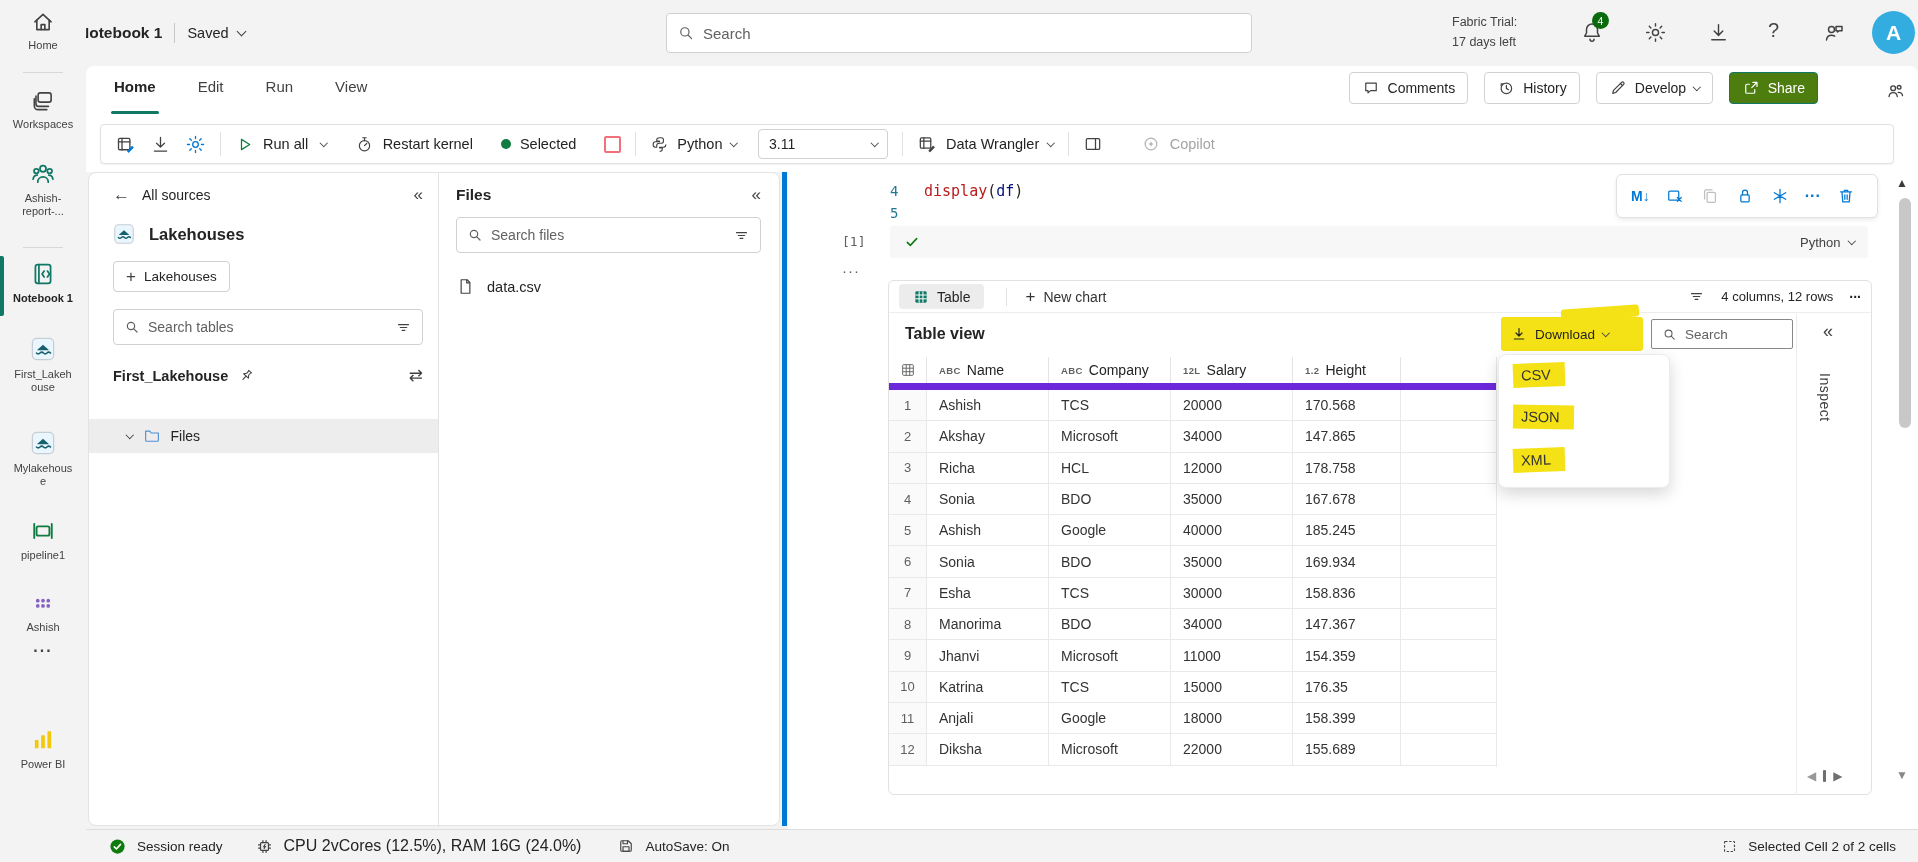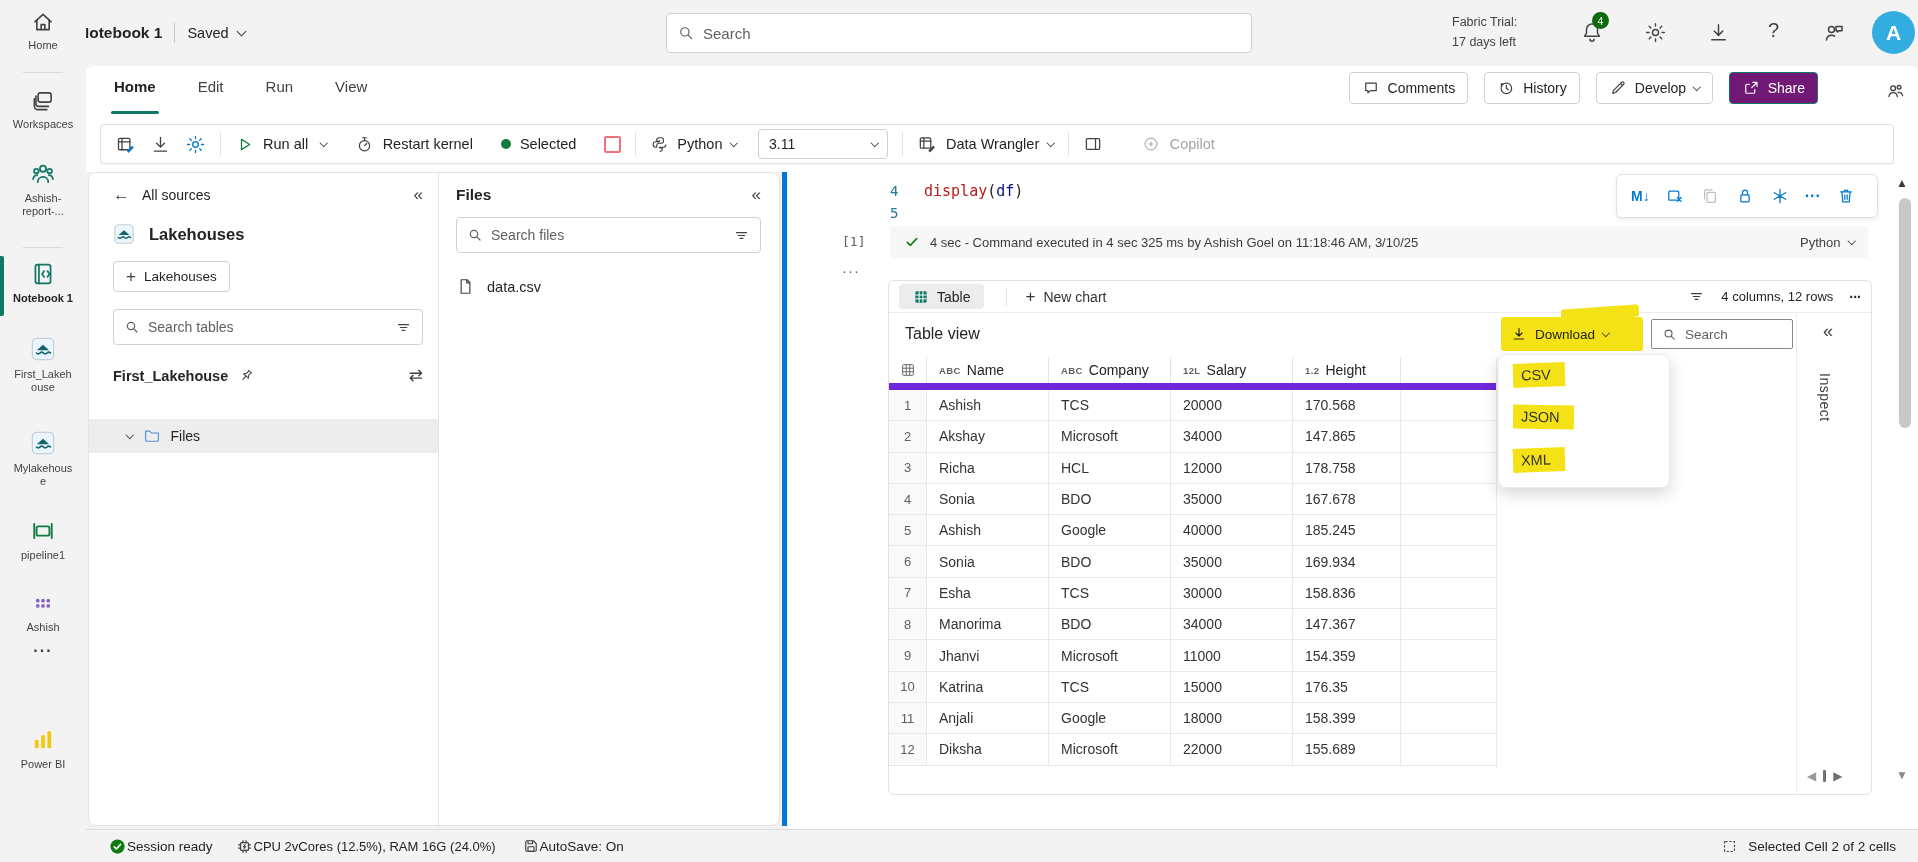--- a/index.html
+++ b/index.html
@@ -123,21 +123,21 @@
       <span>History</span>
     </div>
     <div class="btn" style="cursor:pointer">
       <svg class="ic" width="18" height="18" viewBox="0 0 24 24" fill="none" stroke="#424242" stroke-width="1.6" stroke-linecap="round" stroke-linejoin="round">
           <path d="M5 19.2l1-4L16.8 4.4a1.9 1.9 0 0 1 2.7 2.7L8.9 18z"></path>
           <path d="M15.3 6l2.7 2.7"></path>
         </svg>
       <span>Develop</span>
         <i class="cvs"></i>
     </div>
-    <div class="btn" style="background:#701a75;border-color:#117865;color:#fff;cursor:pointer">
+    <div class="btn" style="background:#4d7c0f;border-color:#117865;color:#fff;cursor:pointer">
       <svg class="ic" width="18" height="18" viewBox="0 0 24 24" fill="none" stroke="#fff" stroke-width="1.6" stroke-linecap="round" stroke-linejoin="round">
           <path d="M10 7H6.5A1.5 1.5 0 0 0 5 8.5v9A1.5 1.5 0 0 0 6.5 19h9a1.5 1.5 0 0 0 1.5-1.5V14"></path>
           <path d="M13 11.5L19.5 5M14.5 4.5H20V10"></path>
         </svg>
       <span>Share</span>
     </div>
   </div>
   <svg class="abs ic" style="right:12px;top:14px;cursor:pointer" width="22" height="22" viewBox="0 0 24 24" fill="none" stroke="#424242" stroke-width="1.5" stroke-linecap="round">
       <circle cx="10" cy="9" r="2.6"></circle>
       <path d="M5.5 18c.4-2.6 2.2-4.2 4.5-4.2s4.1 1.6 4.5 4.2"></path>
@@ -413,21 +413,20 @@
       <path d="M5.5 7h13M10 7V5.2h4V7M7.2 7l.9 12h7.8l.9-12"></path>
       <path d="M10.6 10.5v5.5M13.4 10.5v5.5"></path>
     </svg>
 </div>
 
 <span class="abs code" style="left:842px;top:234px;font-size:13px;color:#616161">[1]</span>
 <div class="abs row" style="left:890px;top:226px;width:978px;height:32px;background:#f7f7f7;border-radius:3px;padding:0 14px;gap:10px">
   <svg class="ic" width="16" height="16" viewBox="0 0 24 24" fill="none" stroke="#107c10" stroke-width="2.4" stroke-linecap="round" stroke-linejoin="round">
       <path d="M5 12.5l4.5 4.5L19 7"></path>
     </svg>
-  <span style="font-size:13px;color:#3b3b3b">4 sec - Command executed in 4 sec 325 ms by Ashish Goel on 11:18:46 AM, 3/10/25</span>
   <span class="row" style="margin-left:auto;gap:8px;cursor:pointer">
     <span style="font-size:13px;color:#424242">Python</span>
       <i class="cvs"></i>
   </span>
 </div>
 <span class="abs" style="left:842px;top:262px;font-size:15px;color:#616161;letter-spacing:1px;cursor:pointer">···</span>
 
 <div class="abs" style="left:888px;top:280px;width:984px;height:515px;background:#fff;border:1px solid #e1e1e1;border-radius:6px">
 
   <div class="abs row" style="left:0;top:0;width:982px;height:32px;border-bottom:1px solid #ededed;padding:0 10px">
@@ -445,21 +444,21 @@
     </div>
     <div class="row" style="margin-left:auto;gap:16px">
       <svg class="ic" width="17" height="17" viewBox="0 0 24 24" fill="none" stroke="#424242" stroke-width="1.7" stroke-linecap="round" style="cursor:pointer">
           <path d="M5 8h14M7.5 12h9M10 16h4"></path>
         </svg>
       <span style="font-size:13px">4 columns, 12 rows</span>
       <span style="font-weight:700;cursor:pointer;margin-top:-7px">...</span>
     </div>
   </div>
 
-  <span class="abs" style="left:16px;top:44px;font-size:16px;font-weight:400">Table view</span>
+  <span class="abs" style="left:16px;top:44px;font-size:16px;font-weight:700">Table view</span>
   <div class="abs hl" style="left:672px;top:26px;width:78px;height:12px;transform:rotate(-4deg);border-radius:3px"></div>
   <div class="abs row hl" style="left:612px;top:36px;width:142px;height:34px;border-radius:3px;padding:0 10px;gap:8px;cursor:pointer">
     <svg class="ic" width="16" height="16" viewBox="0 0 24 24" fill="none" stroke="#242424" stroke-width="1.8" stroke-linecap="round" stroke-linejoin="round">
         <path d="M12 4v10M7.5 10.5L12 15l4.5-4.5M5 19.5h14"></path>
       </svg>
     <span style="font-size:13.5px">Download</span>
       <i class="cvs"></i>
   </div>
   <div class="abs sbox" style="left:762px;top:38px;width:142px;height:30px;border-color:#8a8886;border-radius:2px">
     <svg class="ic" width="15" height="15" viewBox="0 0 24 24" fill="none" stroke="#616161" stroke-width="1.8" stroke-linecap="round">
@@ -609,32 +608,32 @@
 <div class="abs" style="left:1498px;top:354px;width:172px;height:134px;background:#fff;border:1px solid #ececec;border-radius:8px;box-shadow:0 6px 16px rgba(0,0,0,.16);z-index:50">
   <div class="menu-item" style="top:8px"><span class="hl" style="transform:rotate(-2deg)">CSV</span></div>
   <div class="menu-item" style="top:50px"><span class="hl" style="transform:rotate(1deg)">JSON</span></div>
   <div class="menu-item" style="top:93px"><span class="hl" style="transform:rotate(-2deg)">XML</span></div>
 </div>
 
 <span class="abs" style="left:1896px;top:176px;font-size:12px;color:#3b3a39;cursor:pointer">▲</span>
 <div class="abs" style="left:1899px;top:198px;width:12px;height:230px;background:#c8c8c8;border-radius:6px;cursor:pointer"></div>
 <span class="abs" style="left:1896px;top:768px;font-size:12px;color:#8a8886;cursor:pointer">▼</span>
 
-<div class="abs row" style="left:86px;top:829px;width:1832px;height:33px;background:#f3f3f3;border-top:1px solid #dcdcdc;padding:0 22px;">
+<div class="abs row" style="left:86px;top:829px;width:1832px;height:33px;background:#f3f3f3;border-top:1px solid #dcdcdc;padding:0 22px;gap:10px">
   <svg class="ic" width="19" height="19" viewBox="0 0 24 24">
       <circle cx="12" cy="12" r="9" fill="#0f7b0f"></circle>
       <path d="M8 12.5l2.6 2.6 5.2-5.8" stroke="#fff" stroke-width="2" fill="none" stroke-linecap="round" stroke-linejoin="round"></path>
     </svg>
   <span style="font-size:13.5px">Session ready</span>
   <svg class="ic" width="19" height="19" viewBox="0 0 24 24" fill="none" stroke="#424242" stroke-width="1.5" stroke-linecap="round" style="margin-left:22px">
       <rect x="7" y="7" width="10" height="10" rx="1.2"></rect>
       <path d="M10 4.5V7M14 4.5V7M10 17v2.5M14 17v2.5M4.5 10H7M4.5 14H7M17 10h2.5M17 14h2.5"></path>
       <path d="M12.8 9.5l-1.8 2.7h2l-1.4 2.3"></path>
     </svg>
-  <span style="font-size:13px">CPU 2vCores (12.5%), RAM 16G (24.0%)</span>
+  <span style="font-size:16px">CPU 2vCores (12.5%), RAM 16G (24.0%)</span>
   <svg class="ic" width="18" height="18" viewBox="0 0 24 24" fill="none" stroke="#424242" stroke-width="1.5" stroke-linejoin="round" style="margin-left:26px">
       <path d="M5 6.5A1.5 1.5 0 0 1 6.5 5H15l4 4v8.5a1.5 1.5 0 0 1-1.5 1.5h-11A1.5 1.5 0 0 1 5 17.5z"></path>
       <path d="M8 5v4h6V5"></path>
       <rect x="8" y="13" width="8" height="6"></rect>
     </svg>
   <span style="font-size:13.5px">AutoSave: On</span>
   <span class="row" style="margin-left:auto;gap:10px">
     <svg class="ic" width="17" height="17" viewBox="0 0 24 24" fill="none" stroke="#424242" stroke-width="1.6">
         <rect x="5" y="5" width="14" height="14" rx="1" stroke-dasharray="3.2 2.4"></rect>
       </svg>

